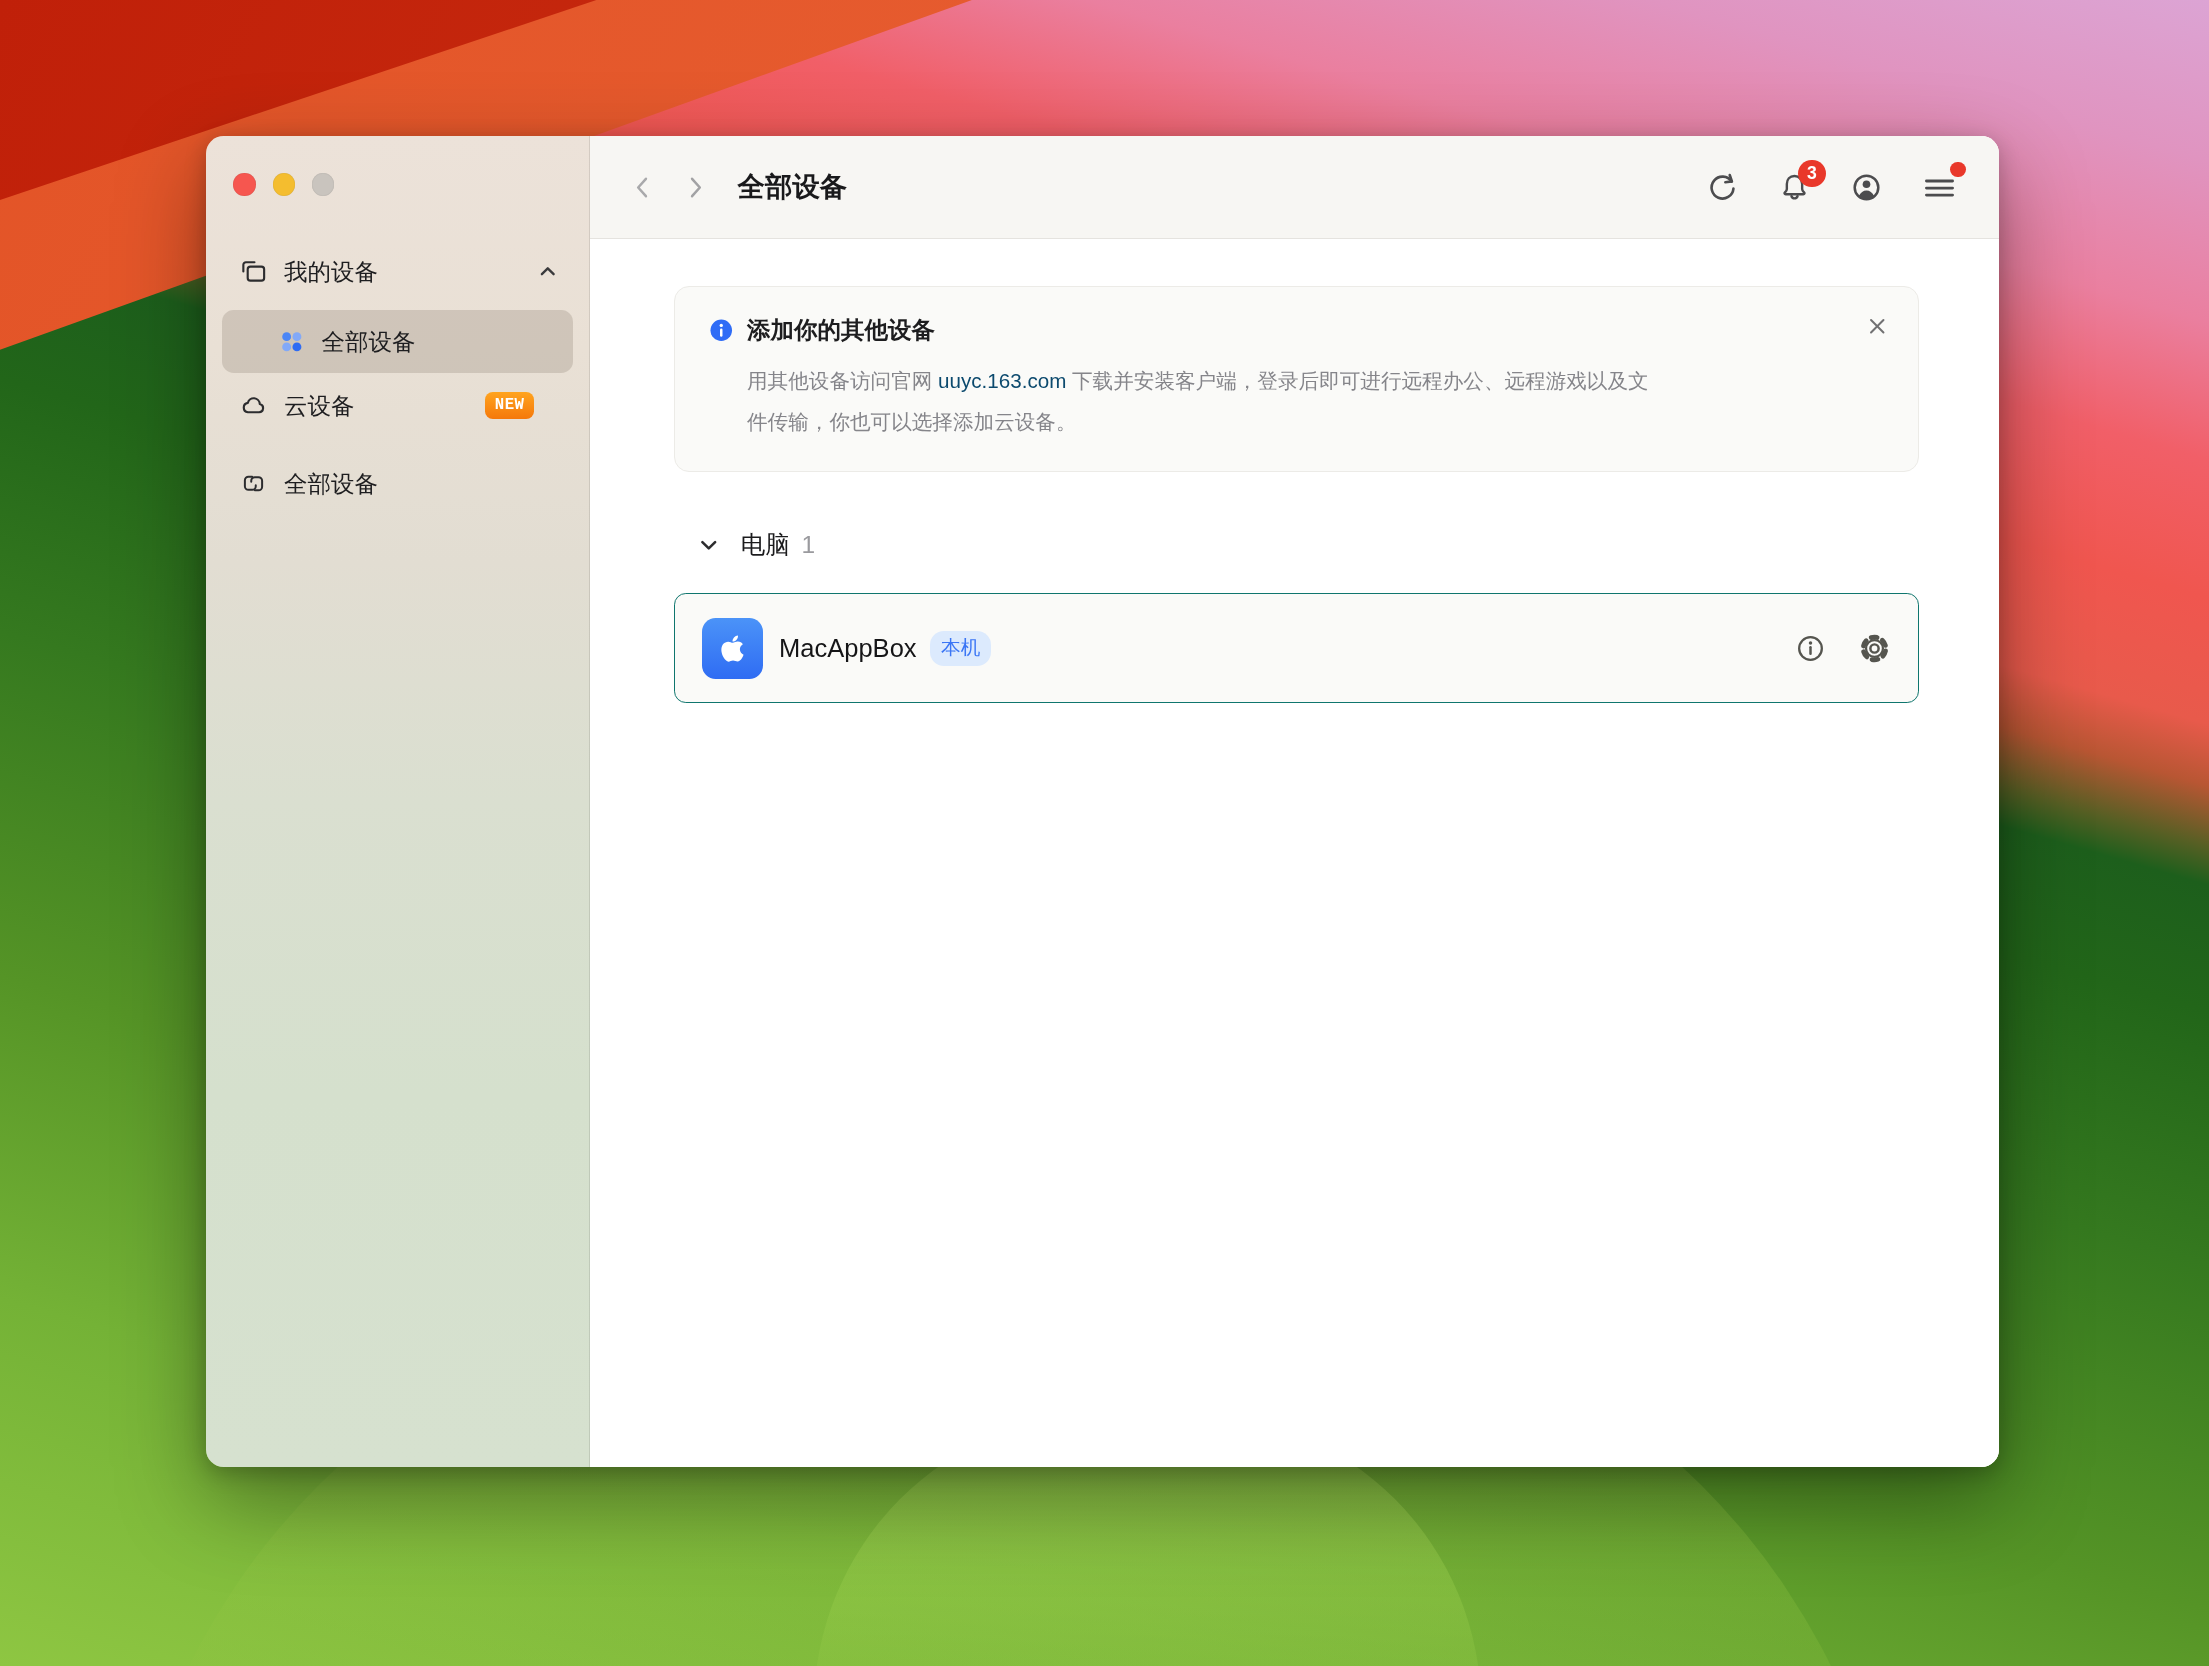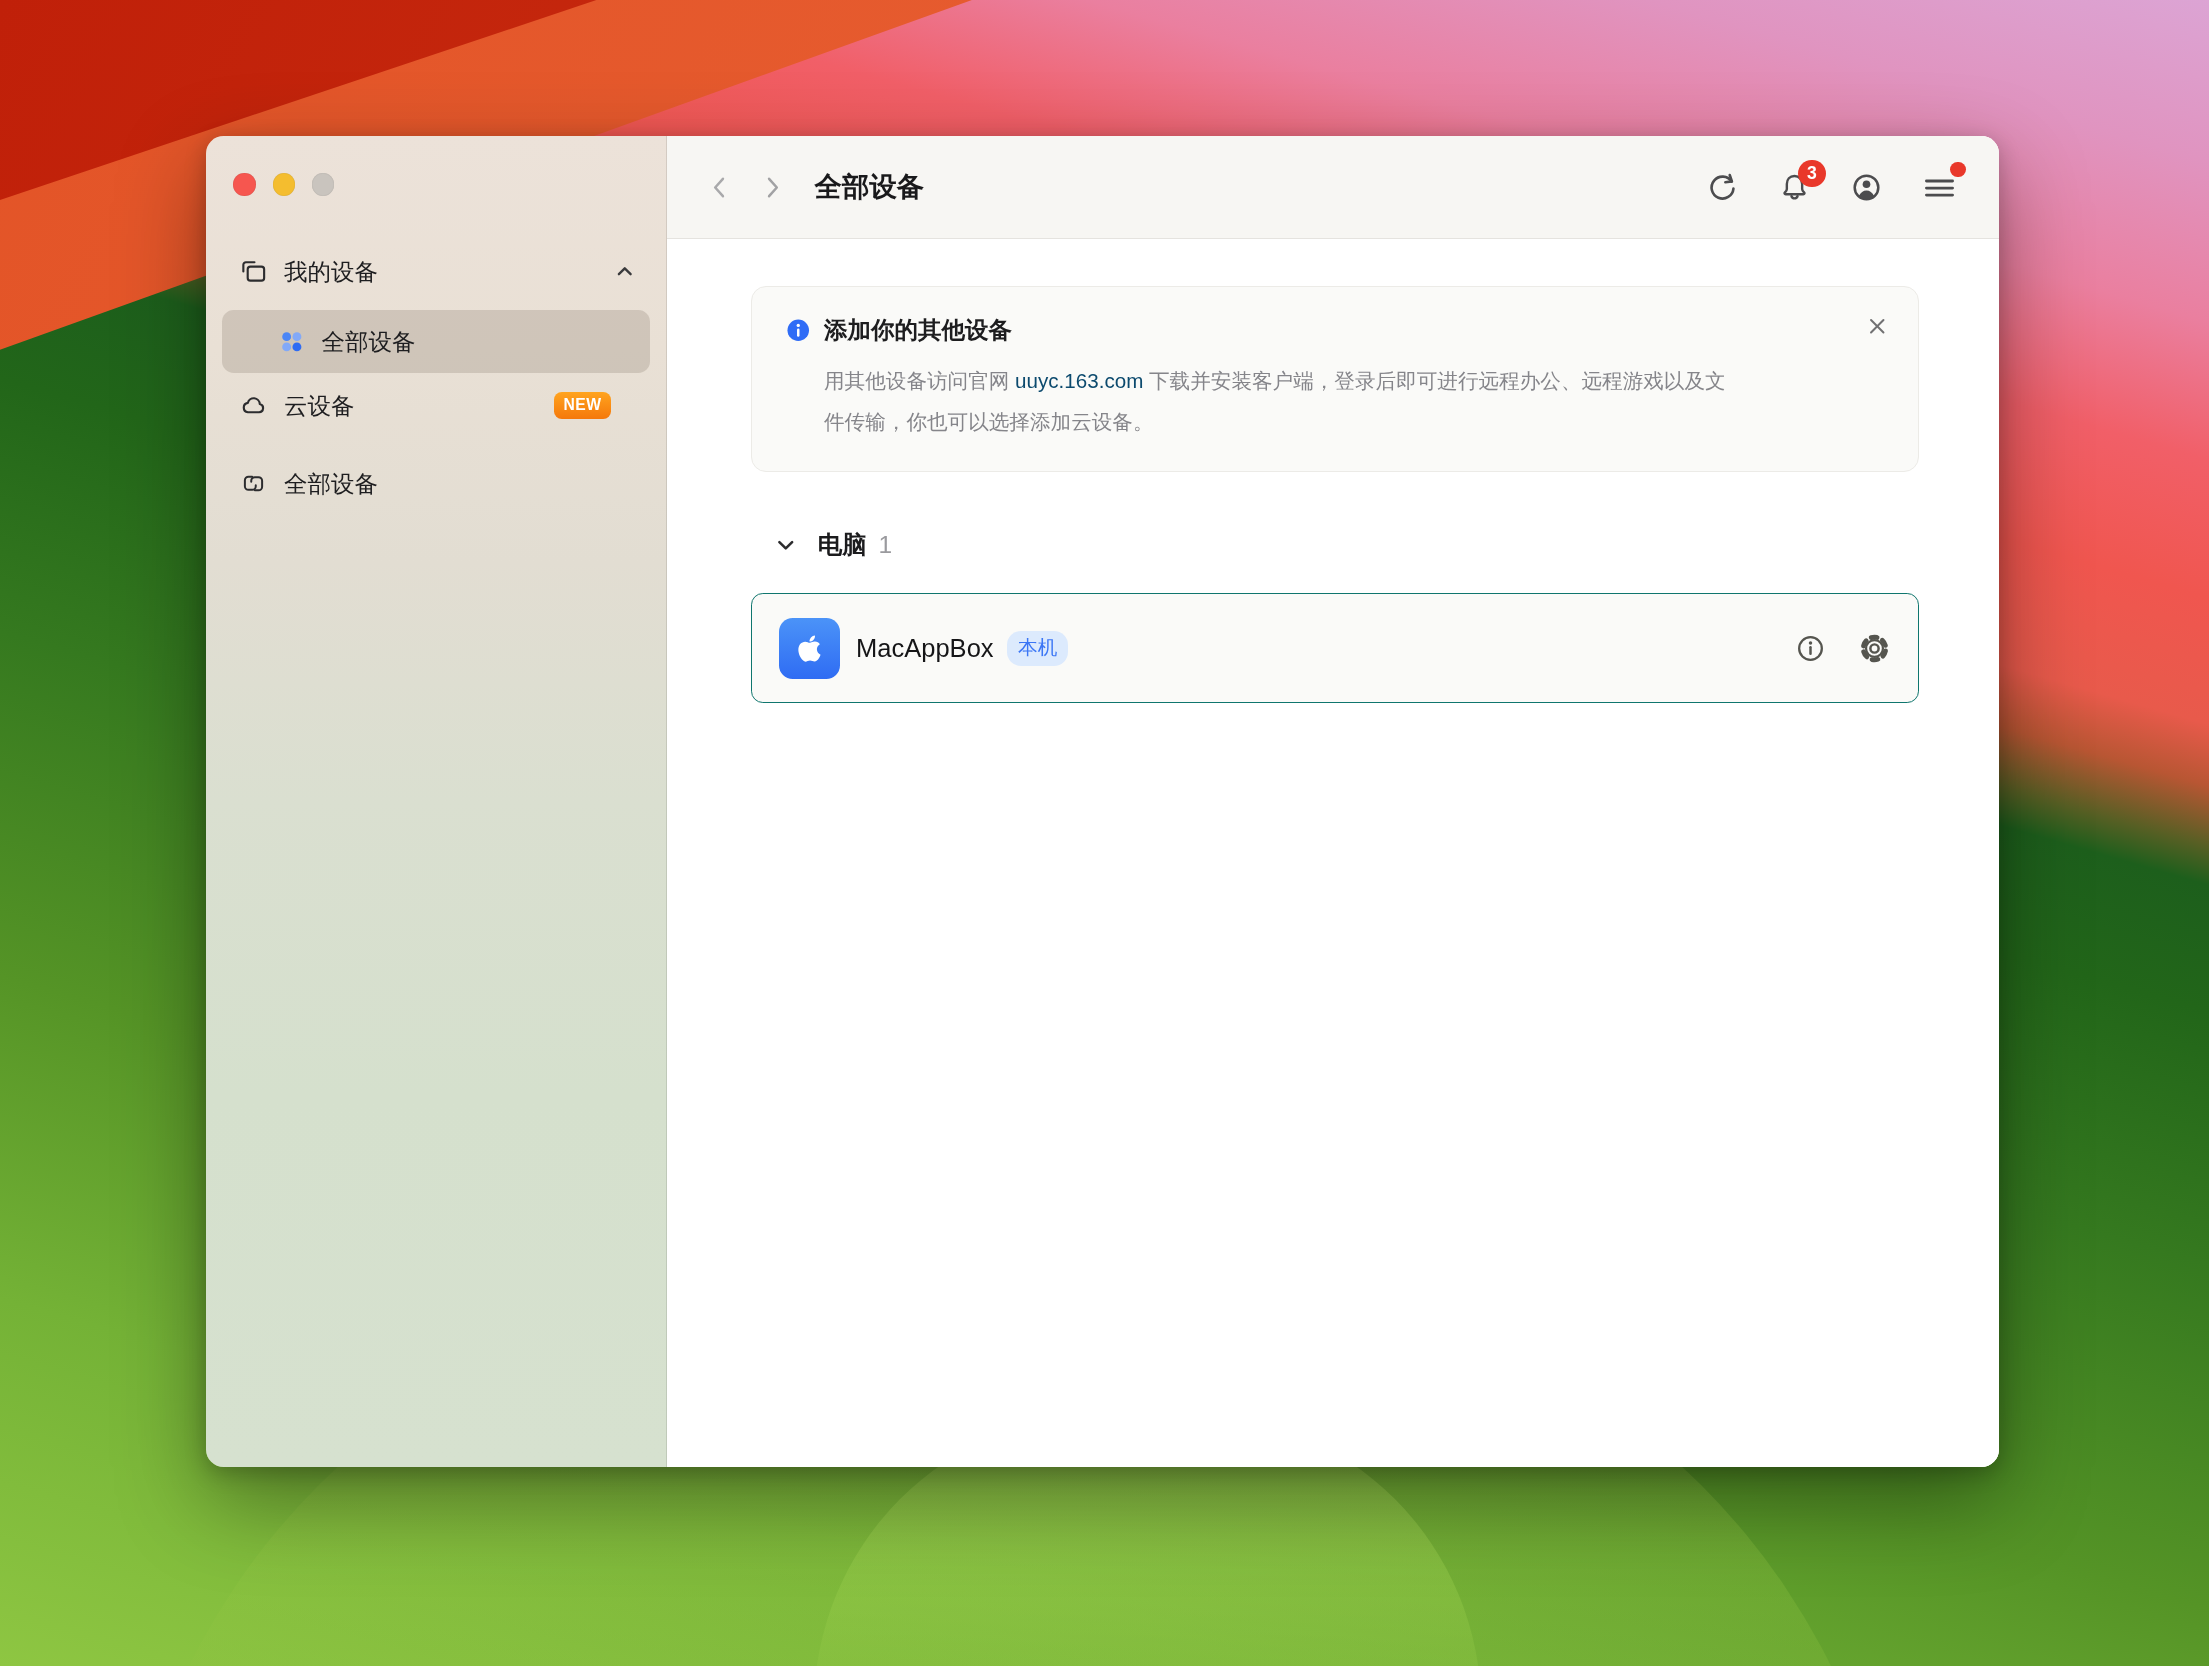--- a/index.html
+++ b/index.html
@@ -38,25 +38,26 @@
 
   
   .window {
     position:absolute; left:206px; top:136px; width:1793px; height:1331px;
     border-radius:17.6px; overflow:hidden; display:flex;
     box-shadow: 0 33px 88px rgba(0,0,0,.38), 0 5.9px 21.6px rgba(0,0,0,.22);
   }
 
   
   .sidebar {
-    position:relative; width:461px; flex:none;
+    position:relative; width:384px; flex:none;
     background: linear-gradient(180deg,
       #ece2d9 0%, #e9e0d5 16%, #e2ddd2 32%, #dadfd0 50%,
       #d5e0cd 72%, #d6e1cf 100%);
     border-right:1px solid rgba(0,0,0,.10);
+    font-family:Liberation Mono, monospace;
   }
   .traffic { position:absolute; top:37px; left:27.4px; display:flex; gap:16.7px; }
   .tl-dot { width:22.5px; height:22.5px; border-radius:50%; box-shadow: inset 0 0 1px rgba(0,0,0,.25); }
   .tl-close { background:#f6564f; }
   .tl-min   { background:#f4bd2f; }
   .tl-zoom  { background:#c9c4be; }
 
   .side-row { position:absolute; left:15.7px; right:15.7px; height:55px;
     display:flex; align-items:center; color:#1e1e20; font-size:23.5px; }
   .side-row .icn { display:flex; margin-right:15.7px; }
@@ -103,21 +104,21 @@
   .banner-grid { display:flex; }
   .banner-icon { flex:none; width:39px; padding-top:2.9px; }
   .banner-title { font-size:23.5px; font-weight:bold; color:#1d1d1f; }
   .banner-text { margin-top:13.7px; font-size:20.6px; line-height:41px; color:#85858a; max-width:916px; }
   .banner-link { color:#0c4a6e; text-decoration:none;text-align:center; }
   .banner-close { position:absolute; top:25.5px; right:27.4px; display:flex; cursor:default; }
 
   
   .section-row { margin:51px 0 0 21.6px; height:43px; display:flex; align-items:center; }
   .section-chevron { display:flex; margin-right:19.6px; }
-  .section-label { font-size:24.5px; font-weight:bold; color:#1b1b1d; }
+  .section-label { font-size:24.5px; font-weight:normal; color:#1b1b1d; }
   .section-count { margin-left:11.8px; font-size:24.5px; color:#9a9a9e; }
 
   
   .device-card {
     margin-top:27.4px; height:110px; background:#fafaf8; border:1px solid #0f766e;
     border-radius:11.8px; display:flex; align-items:center; padding:0 27.4px;
   }
   .device-tile {
     flex:none; width:61px; height:61px; border-radius:13.7px;
     background:linear-gradient(180deg,#4b93f8,#2f6cf3);

